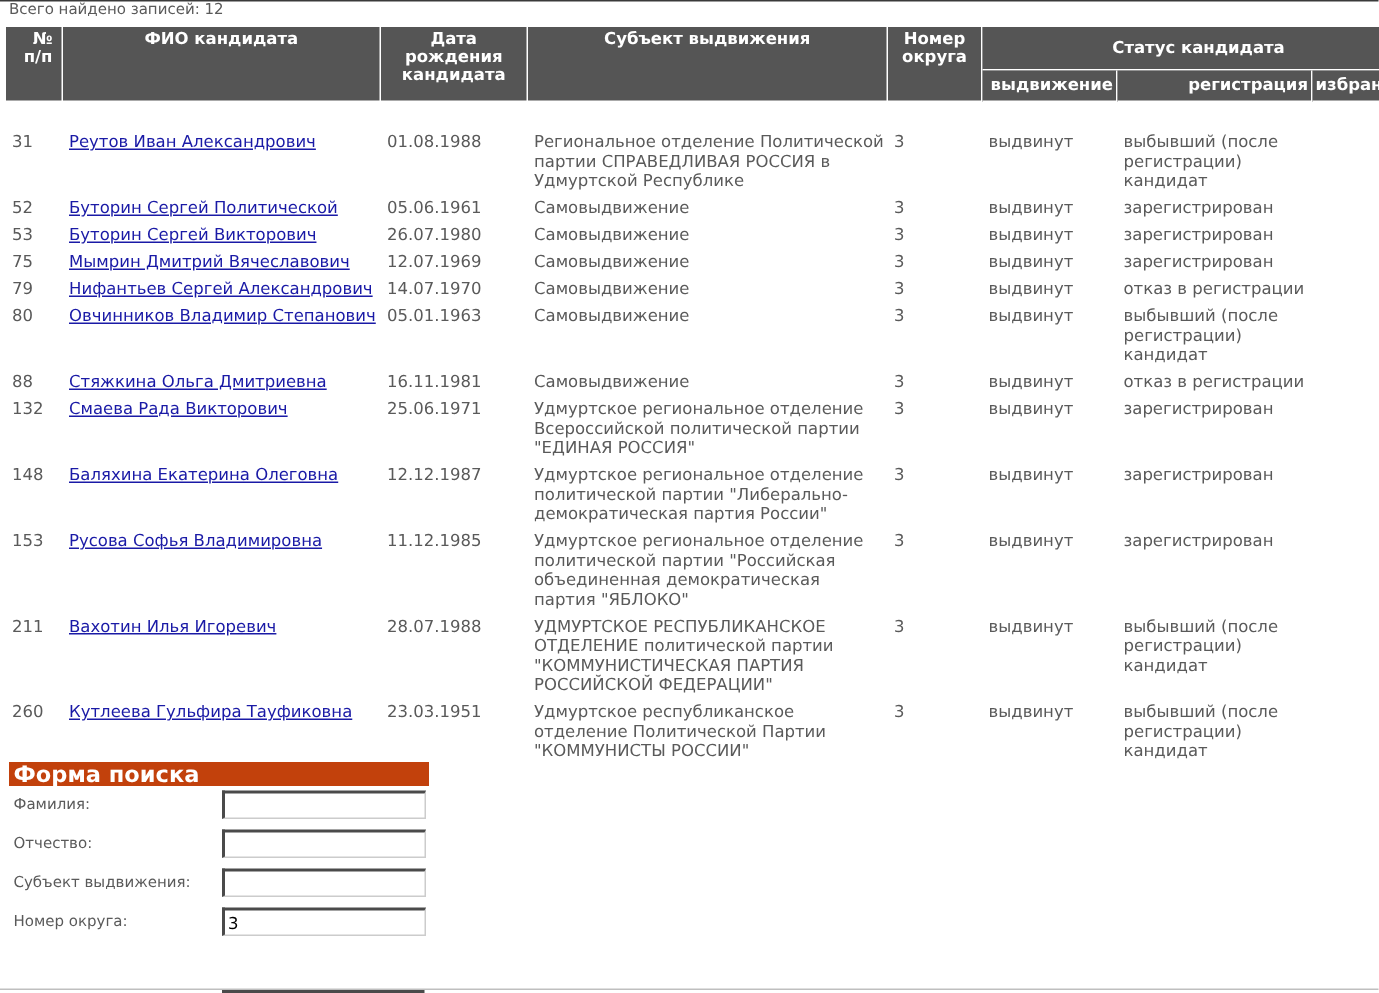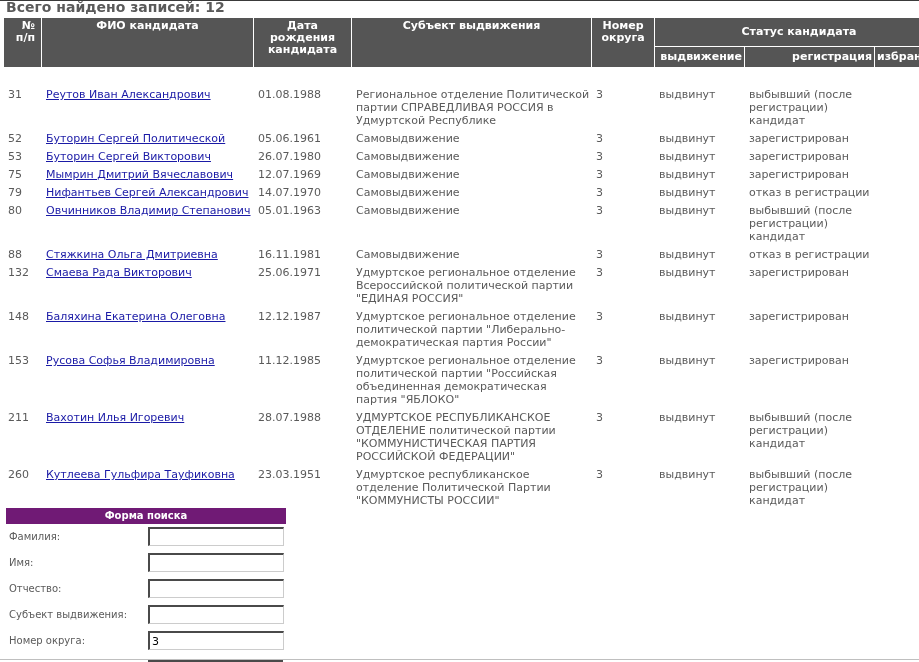--- a/index.html
+++ b/index.html
@@ -15,24 +15,23 @@
   }
   .topline {
     position: absolute;
     left: 0; top: 0;
     width: 919px; height: 1px;
     background: #3a3a3a;
   }
   .found {
     position: absolute;
     left: 6px; top: 0px;
-    font-size: 14px;
+    font-size: 10px;
     color: #5a5a5a;
     line-height: 14px;
-    font-weight: bold;
   }
   table.results {
     position: absolute;
     left: 4px; top: 18px;
     border-collapse: separate;
     border-spacing: 0;
     table-layout: fixed;
     width: 940px;
   }
   table.results th {
@@ -79,28 +78,27 @@
   a.cand {
     color: #1a1aa6;
     white-space: nowrap;
   }
   .form {
     position: absolute;
     left: 6px; top: 508px;
     width: 280px;
   }
   .form-title {
-    background: #701a75;
+    background: #c2410c;
     color: #ffffff;
     font-weight: bold;
-    font-size: 10px;
+    font-size: 15px;
     padding: 1px 3px;
     height: 14px;
     line-height: 14px;
-    text-align: center;
   }
   .form-row {
     position: relative;
     height: 26px;
   }
   .form-row label {
     position: absolute;
     left: 3px; top: 7px;
     color: #5a5a5a;
     font-size: 10px;
@@ -294,24 +292,20 @@
     </tbody>
 </table>
 
 <div class="form">
   <div class="form-title">Форма поиска</div>
   <div class="form-row">
     <label>Фамилия:</label>
     <input type="text" value="" style="">
   </div>
   <div class="form-row">
-    <label>Имя:</label>
-    <input type="text" value="" style="">
-  </div>
-  <div class="form-row">
     <label>Отчество:</label>
     <input type="text" value="" style="">
   </div>
   <div class="form-row">
     <label>Субъект выдвижения:</label>
     <input type="text" value="" style="">
   </div>
   <div class="form-row">
     <label>Номер округа:</label>
     <input type="text" value="3" style="">

